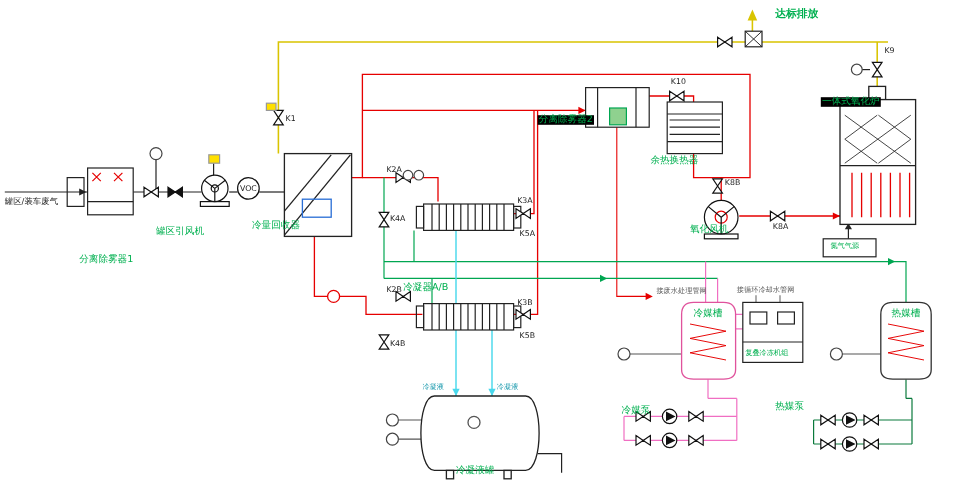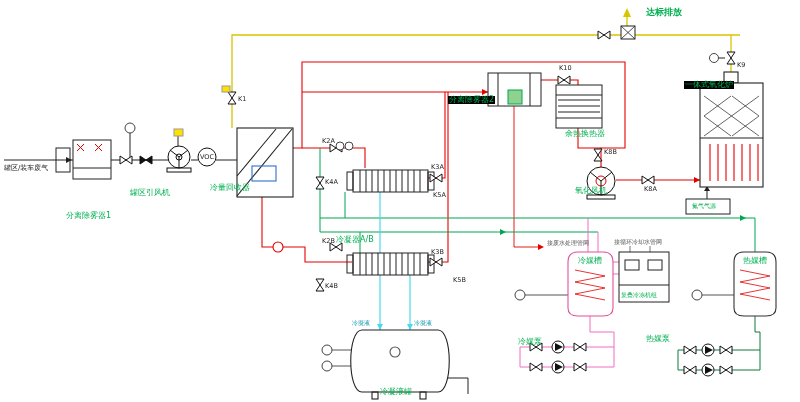--- a/index.html
+++ b/index.html
@@ -265,44 +265,44 @@
 </svg>
 
 <div class="lbl big" style="left:646px;top:8px">达标排放</div>
 <div class="lbl blk" style="left:4px;top:165px">罐区/装车废气</div>
 
 <div class="lbl" style="left:66px;top:212px">分离除雾器1</div>
 <div class="lbl" style="left:130px;top:189px">罐区引风机</div>
 <div class="lbl" style="left:210px;top:184px">冷量回收器</div>
 <div class="lbl" style="left:336px;top:236px">冷凝器A/B</div>
 <div class="lbl chip" style="left:448px;top:96px">分离除雾器2</div>
-<div class="lbl" style="left:565px;top:130px">余热换热器</div>
+<div class="lbl" style="left:542px;top:130px">余热换热器</div>
 <div class="lbl" style="left:575px;top:187px">氧化风机</div>
 <div class="lbl chip" style="left:684px;top:81px">一体式氧化炉</div>
 <div class="lbl" style="left:380px;top:388px">冷凝液罐</div>
 <div class="lbl" style="left:578px;top:257px">冷媒槽</div>
 <div class="lbl tiny" style="left:621px;top:292px">复叠冷冻机组</div>
 <div class="lbl" style="left:743px;top:257px">热媒槽</div>
 <div class="lbl" style="left:518px;top:338px">冷媒泵</div>
 <div class="lbl" style="left:646px;top:335px">热媒泵</div>
 <div class="lbl tiny" style="left:692px;top:203px">氮气气源</div>
 <div class="lbl k" style="left:200px;top:154px">VOC</div>
 
 <div class="lbl k" style="left:238px;top:96px">K1</div>
 <div class="lbl k" style="left:322px;top:138px">K2A</div>
 <div class="lbl k" style="left:431px;top:164px">K3A</div>
 <div class="lbl k" style="left:325px;top:179px">K4A</div>
 <div class="lbl k" style="left:433px;top:192px">K5A</div>
 <div class="lbl k" style="left:322px;top:238px">K2B</div>
 <div class="lbl k" style="left:431px;top:249px">K3B</div>
 <div class="lbl k" style="left:325px;top:283px">K4B</div>
-<div class="lbl k" style="left:453px;top:277px">K5B</div>
+<div class="lbl k" style="left:433px;top:277px">K5B</div>
 <div class="lbl k" style="left:644px;top:186px">K8A</div>
 <div class="lbl k" style="left:604px;top:149px">K8B</div>
-<div class="lbl k" style="left:737px;top:62px">K9</div>
+<div class="lbl k" style="left:737px;top:39px">K9</div>
 <div class="lbl k" style="left:559px;top:65px">K10</div>
 
 <div class="lbl note" style="left:547px;top:240px">接废水处理管网</div>
 <div class="lbl note" style="left:614px;top:239px">接循环冷却水管网</div>
 <div class="lbl cy" style="left:352px;top:320px">冷凝液</div>
 <div class="lbl cy" style="left:414px;top:320px">冷凝液</div>
 
 </div>
 
 </body></html>

